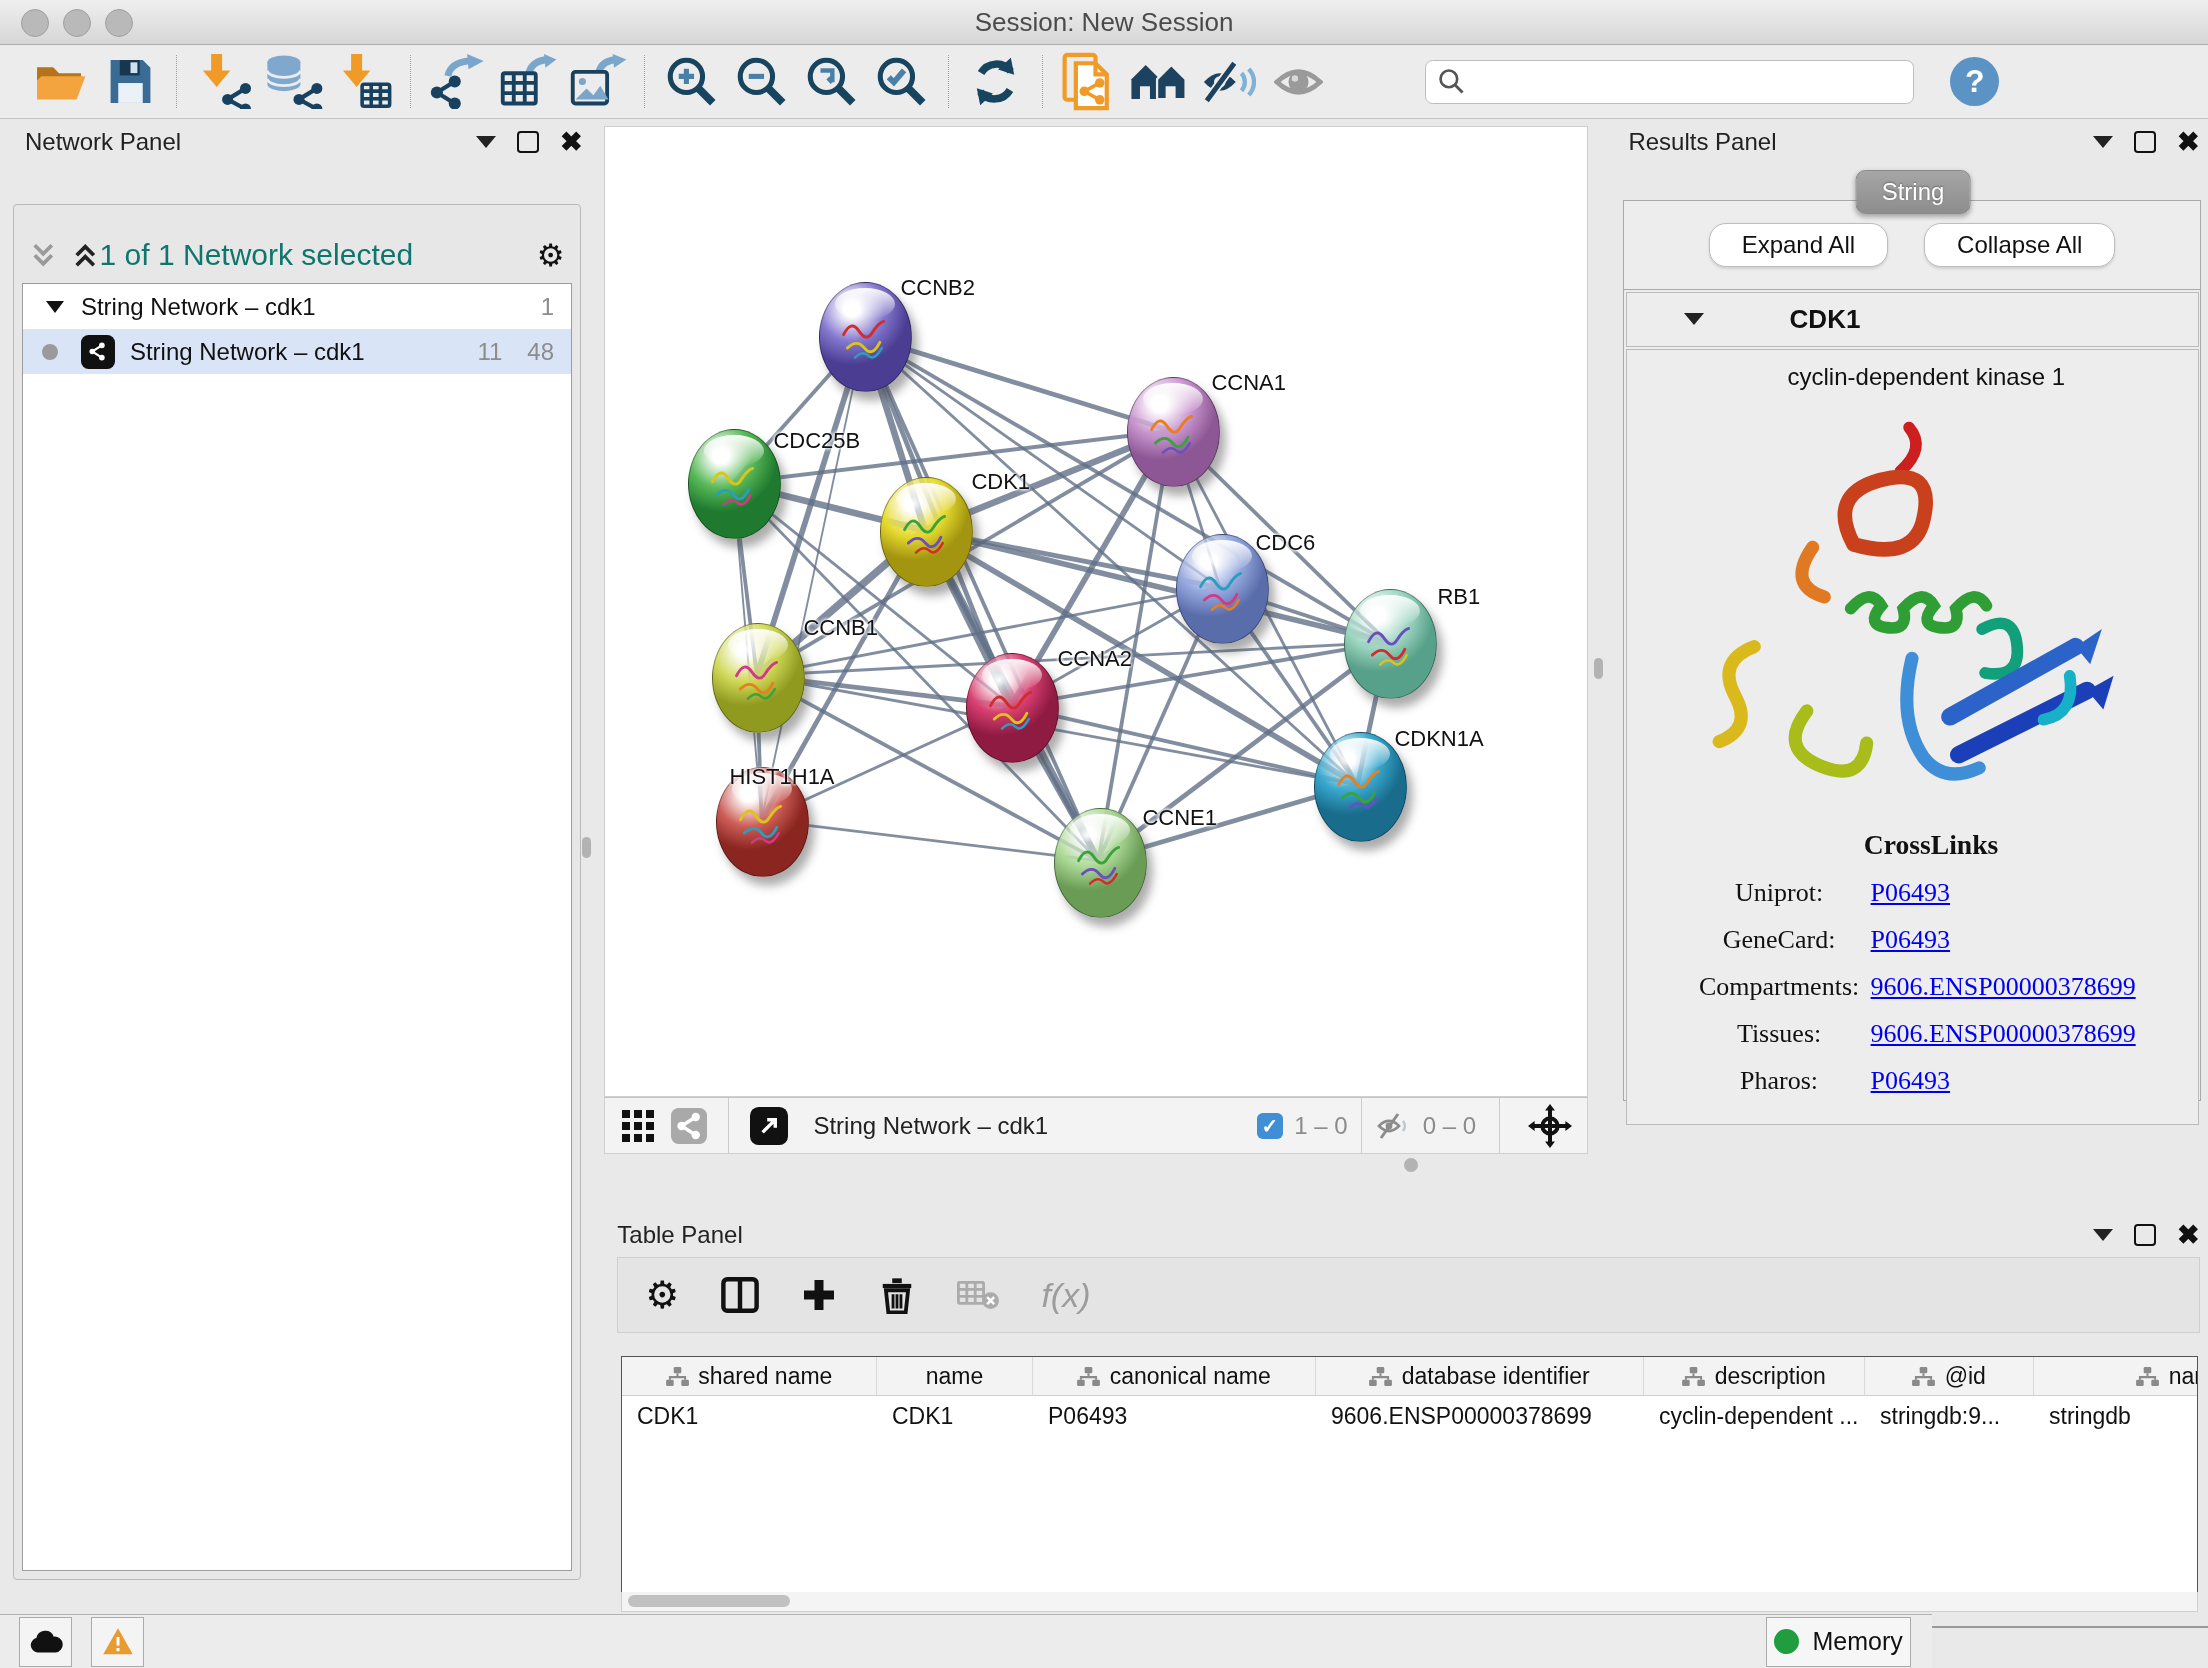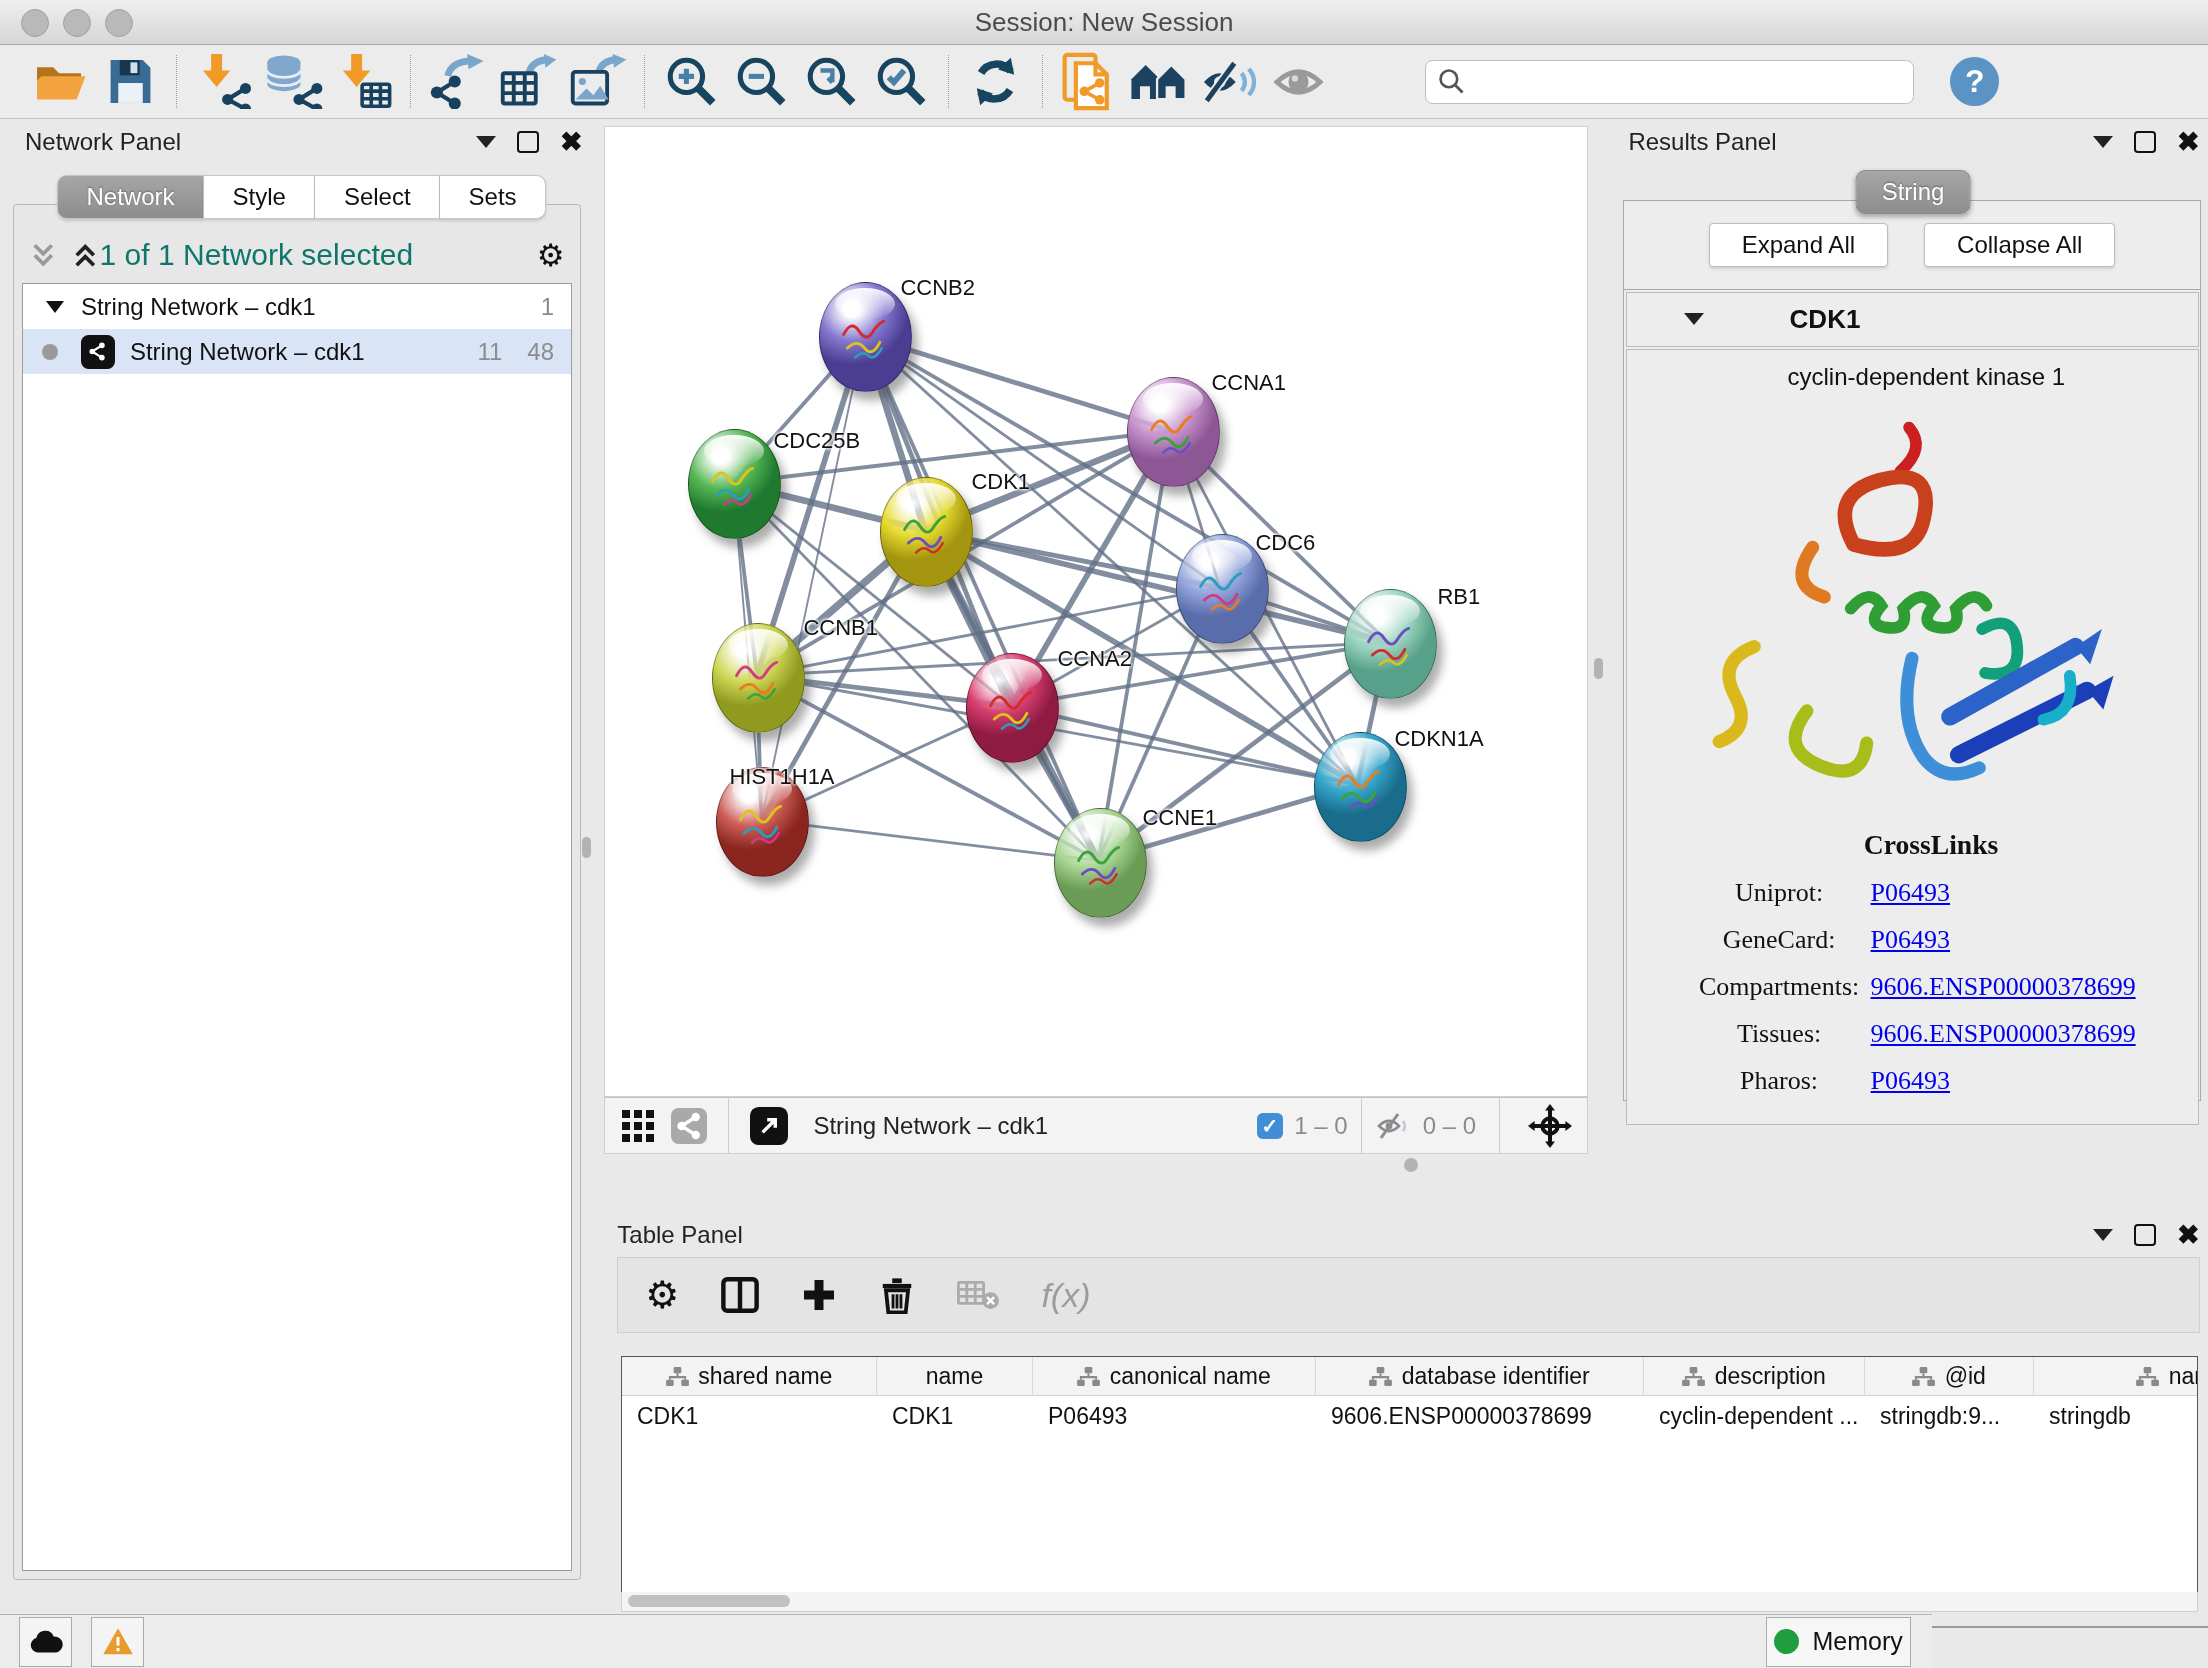--- a/index.html
+++ b/index.html
@@ -90,21 +90,21 @@
   .results{position:absolute;left:1617px;top:122px;width:592px;height:1046px;}
   .results .panel-head{padding-left:11.4px;}
   .res-tab{position:absolute;left:50%;transform:translateX(-50%);top:48px;z-index:3;
     height:42px;padding:0 25px;font-size:24px;color:#fff;display:flex;align-items:center;
     background:linear-gradient(#a6a6a6,#8d8d8d);border:1px solid #8a8a8a;border-radius:9.5px;
     box-shadow:0 2.9px 4.8px rgba(0,0,0,.3);text-shadow:0 -1px 1.9px rgba(0,0,0,.35);}
   .res-box{position:absolute;left:5.7px;right:7.6px;top:78px;bottom:67px;background:#ededed;
     border:1.9px solid #a8a8a8;}
   .res-btnrow{height:88px;border-bottom:1.9px solid #a8a8a8;display:flex;align-items:center;
     justify-content:center;gap:36px;}
-  .res-btn{height:44px;padding:0 32px;background:#fff;border:1px solid #bdbdbd;border-radius:4px;
+  .res-btn{height:44px;padding:0 32px;background:#fff;border:1px solid #bdbdbd;border-radius:17px;
     font-size:24px;color:#111;box-shadow:0 1.9px 2.9px rgba(0,0,0,.12);}
   .gene-head{display:flex;align-items:center;height:53px;border:1px solid #bbb;margin:1.9px;background:#ededed;}
   .gene-head .ph-tri{margin-left:57px;}
   .gene-name{font-size:26px;font-weight:bold;color:#111;margin-left:86px;}
   .gene-body{border:1px solid #bbb;margin:0 1.9px;background:#ededed;padding:13.3px 0 28.5px 0;text-align:center;}
   .gene-desc{font-size:24px;color:#111;padding-left:28.5px;}
   .protein-img{margin:19px auto 5.7px auto;}
   .xl-title{font-family:"Liberation Serif",serif;font-weight:bold;font-size:27.6px;color:#111;
     padding-left:38px;margin-top:9.5px;}
   .xl-row{display:flex;font-family:"Liberation Serif",serif;font-size:26px;margin:17px 0 0 61px;}
@@ -323,26 +323,20 @@
 
   <div class="control-panel">
     <div class="panel-head">
       <span>Network Panel</span>
       <span class="ph-ctrls">
         <span class="ph-tri"></span>
         <span class="ph-float"></span>
         <span class="ph-close">✖</span>
       </span>
     </div>
-    <div class="seg cp-tabs">
-        <button class="tab active">Network</button>
-        <button class="tab">Style</button>
-        <button class="tab">Select</button>
-        <button class="tab">Sets</button>
-      </div>
     <div class="cp-box">
       <div class="cp-toolbar">
         <svg width="28.5" height="28.5" viewBox="0 0 20 20">
           <path d="M4 3 l6 6 6-6 M4 10 l6 6 6-6" stroke="#9a9a9a" stroke-width="2.6" fill="none"></path>
         </svg>
         <svg width="28.5" height="28.5" viewBox="0 0 20 20" style="margin-left:13.3px">
           <path d="M4 17 l6 -6 6 6 M4 10 l6 -6 6 6" stroke="#222" stroke-width="2.6" fill="none"></path>
         </svg>
         <span class="cp-sel">1 of 1 Network selected</span>
         <span class="gear">⚙</span>

